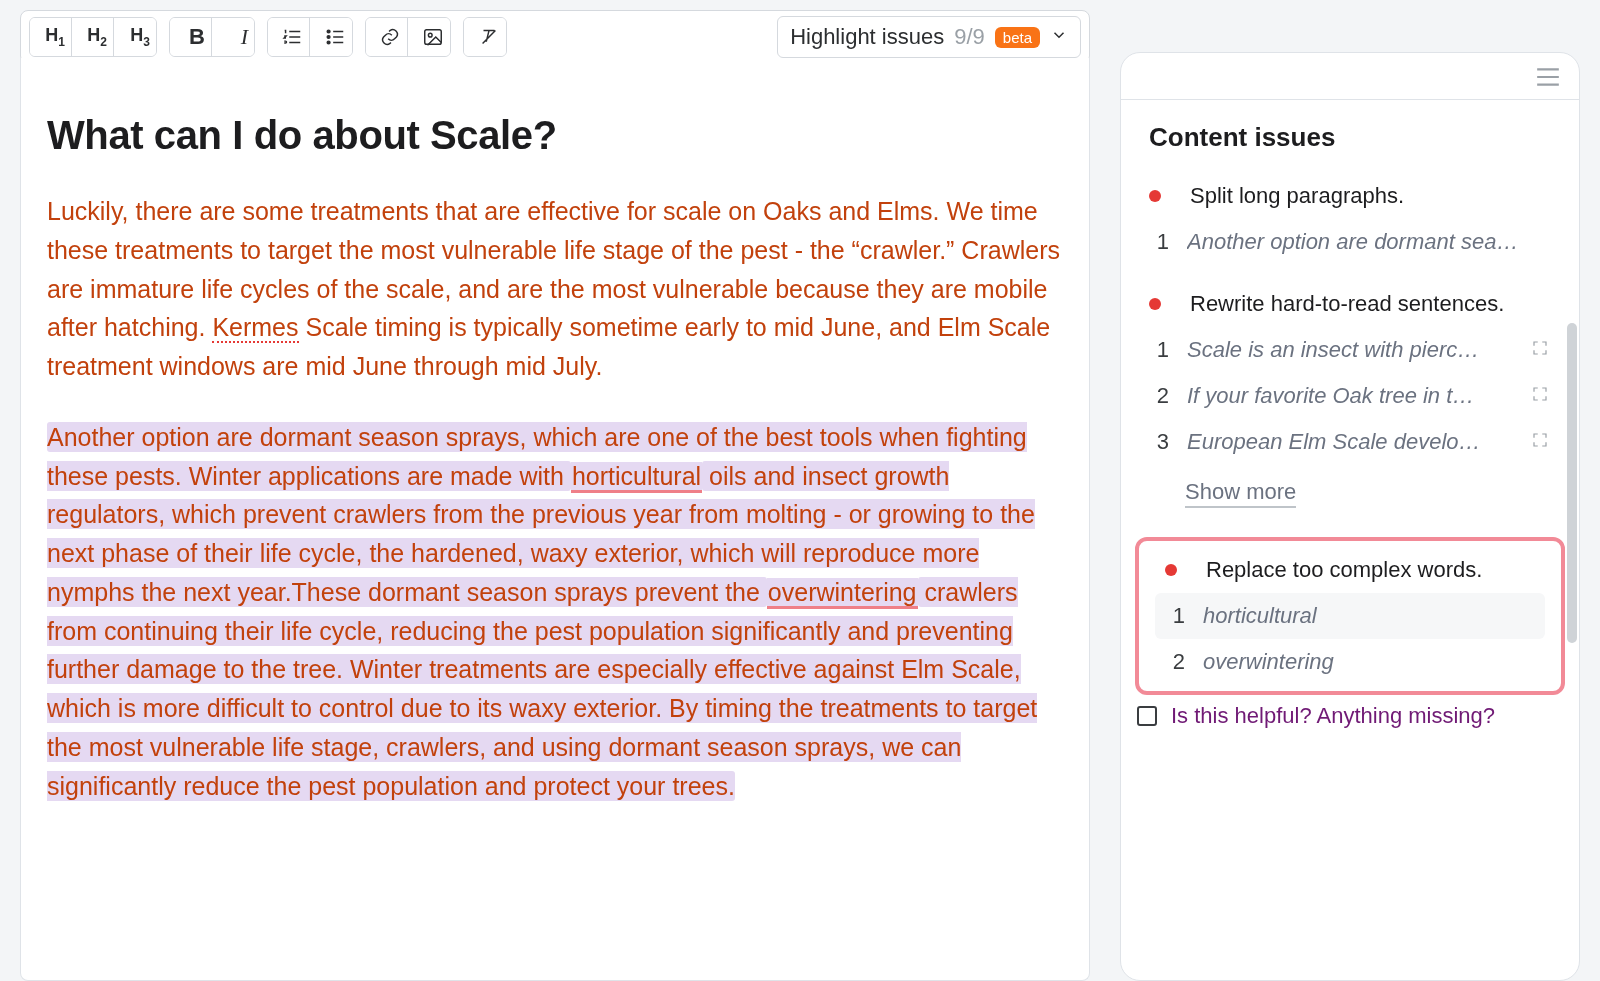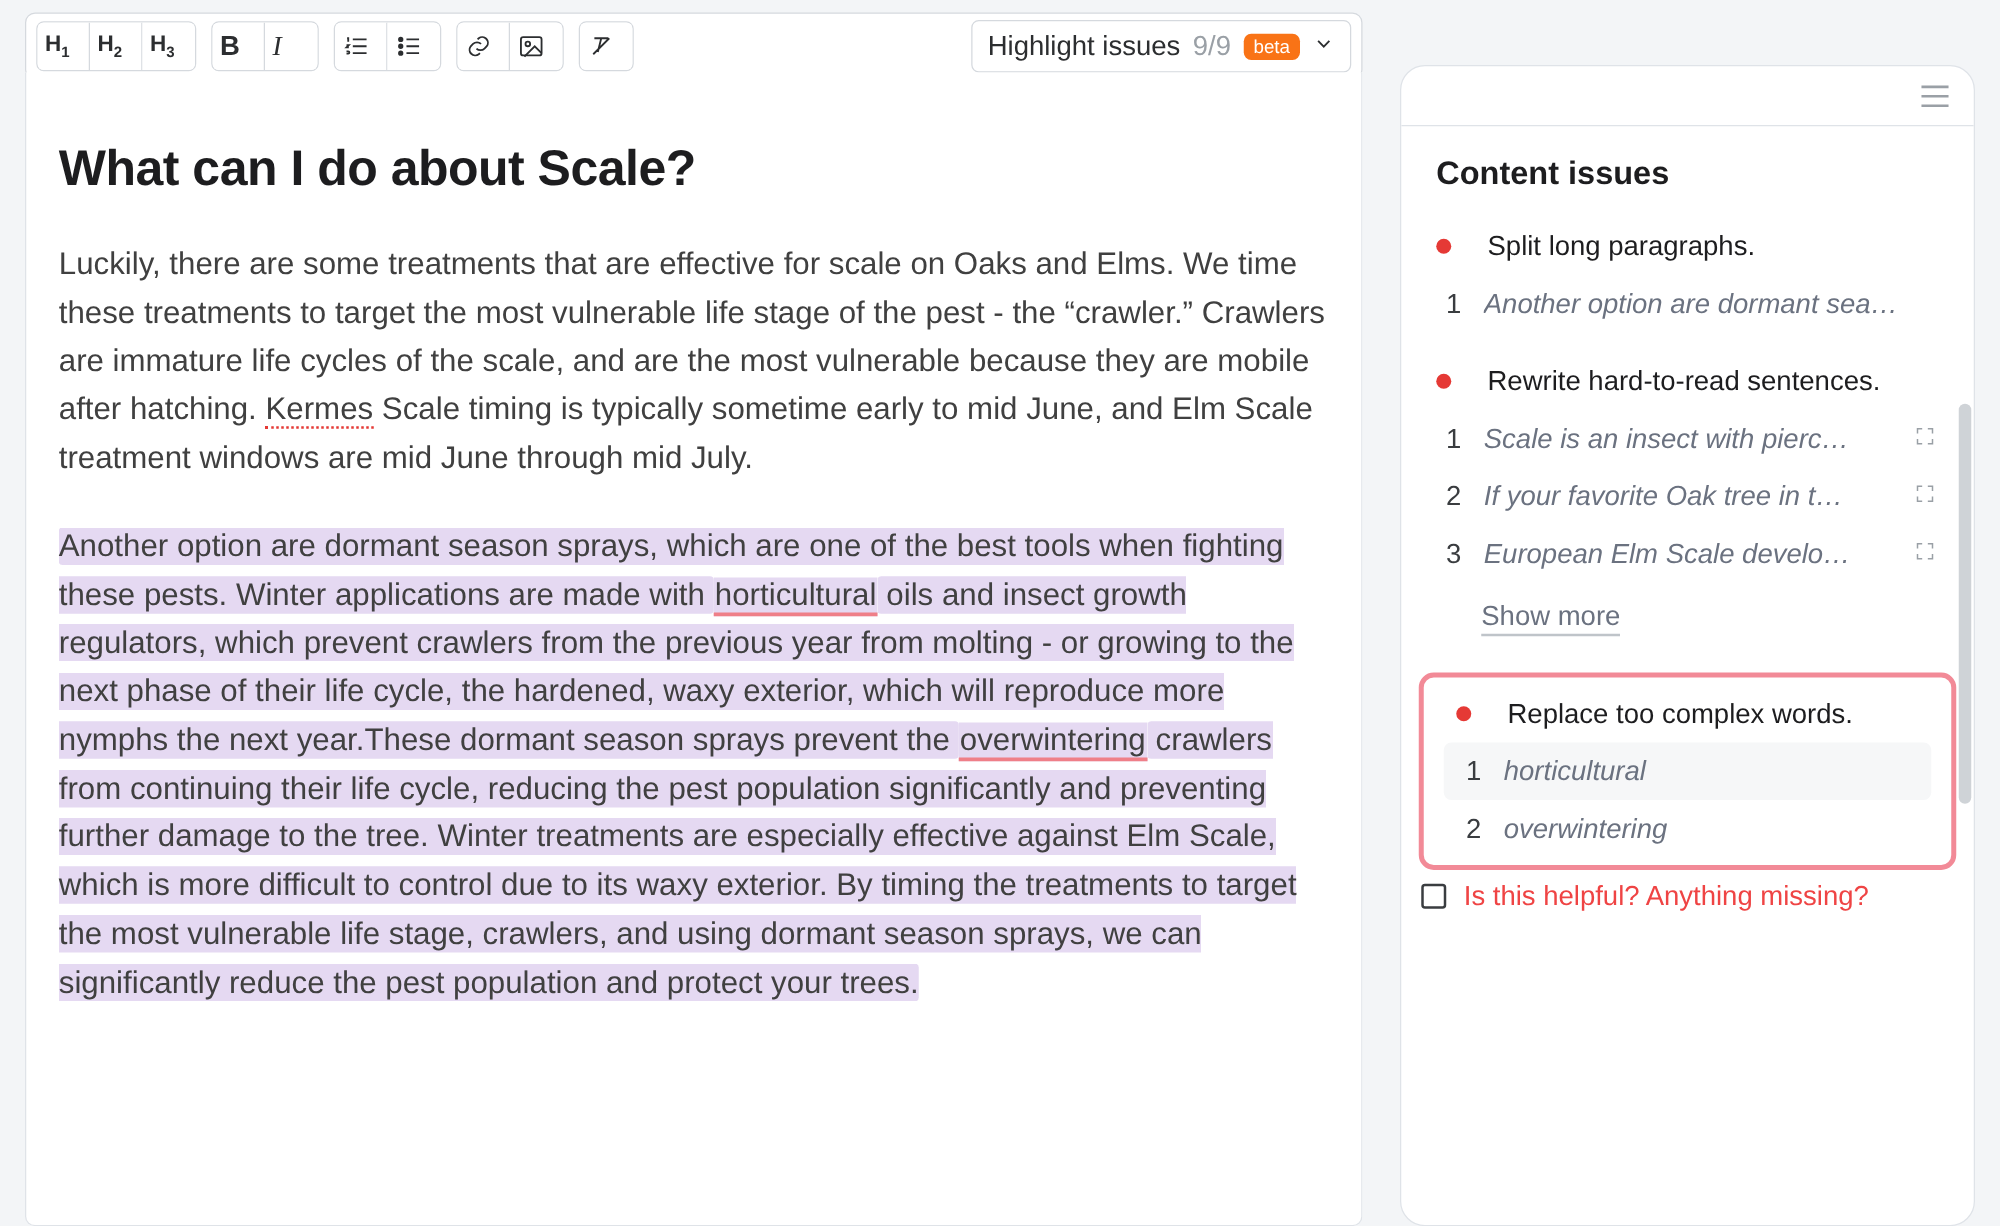--- a/index.html
+++ b/index.html
@@ -31,21 +31,21 @@
   .toolbar{
     display:flex;align-items:center;gap:12px;
     background:var(--panel);
     border:1px solid var(--toolbar-border);
     border-radius:8px;
     padding:4px 8px;
     height:54px;
   }
   .tb-group{display:flex;align-items:center;border:1px solid var(--toolbar-border);border-radius:6px;overflow:hidden;height:40px;}
   .tb-btn{
-    min-width:42px;height:100%;display:flex;align-items:center;justify-content:flex-start;
+    min-width:42px;height:100%;display:flex;align-items:center;justify-content:flex-end;
     font-size:20px;color:#2c2e30;background:#fff;cursor:pointer;
     border:none;border-right:1px solid var(--toolbar-border);
   }
   .tb-btn:last-child{border-right:none;}
   .hlabel{font-weight:600;font-size:18px;}
   .hlabel sub{font-size:12px;vertical-align:sub;font-weight:700;}
   .tb-btn svg{width:22px;height:22px;stroke:#2c2e30;fill:none;stroke-width:1.6;}
   .issues-toggle{
     margin-left:auto;display:flex;align-items:center;gap:10px;
     border:1px solid var(--toolbar-border);border-radius:6px;height:42px;
@@ -60,21 +60,21 @@
   
   .editor{
     background:var(--panel);border:1px solid var(--border);border-top:none;
     border-radius:0 0 8px 8px;
     margin-top:-6px;
     padding:28px 26px 40px 26px;
     font-size:25px;line-height:1.55;
     flex:1;overflow:hidden;
   }
   .editor h2{font-size:40px;font-weight:700;margin:18px 0 26px 0;letter-spacing:-0.01em;}
-  .editor p{margin:0 0 32px 0;color:#404040;}
+  .editor p{margin:0 0 32px 0;color:#c2410c;}
   .hl{background:var(--highlight);border-radius:3px;padding:1px 0;}
   .hlu{background:var(--highlight);border-bottom:3px solid var(--underline);padding:0 1px;}
   .spell{border-bottom:2px dotted #e53935;}
   
   .side-col{width:460px;display:flex;flex-direction:column;padding-top:42px;}
   .side-panel{
     background:var(--panel);border:1px solid var(--border);border-radius:20px;
     flex:1;position:relative;overflow:hidden;
   }
   .side-scroll{position:absolute;right:2px;top:70px;bottom:14px;width:10px;}
@@ -92,21 +92,21 @@
   .issue-item.alt{background:#f6f7f8;border-radius:6px;}
   .issue-item .num{width:18px;text-align:right;color:#3a3d40;flex:0 0 18px;}
   .issue-item .txt{font-style:italic;white-space:nowrap;overflow:hidden;text-overflow:ellipsis;flex:1;}
   .issue-item .expand{margin-left:auto;color:#9aa0a6;}
   .issue-item .expand svg{width:18px;height:18px;stroke:#9aa0a6;fill:none;stroke-width:1.6;}
   .show-more{font-size:22px;color:#6b7280;padding:14px 0 10px 46px;cursor:pointer;}
   .show-more span{border-bottom:2px solid #bfc4c9;padding-bottom:2px;}
   .pink-box{
     border:4px solid var(--pink-box);border-radius:12px;margin:14px 14px 4px 14px;padding:6px 16px;
   }
-  .feedback{font-size:22px;color:#ef4444;padding:4px 10px 0 16px;display:flex;align-items:center;gap:14px;}
+  .feedback{font-size:22px;color:#701a75;padding:4px 10px 0 16px;display:flex;align-items:center;gap:14px;}
   .feedback .box{width:20px;height:20px;border:2px solid #3a3d40;border-radius:3px;display:inline-block;}
 </style>
 </head>
 <body>
 
 <div class="app">
 
   <div class="editor-col">
 
     <div class="toolbar">

